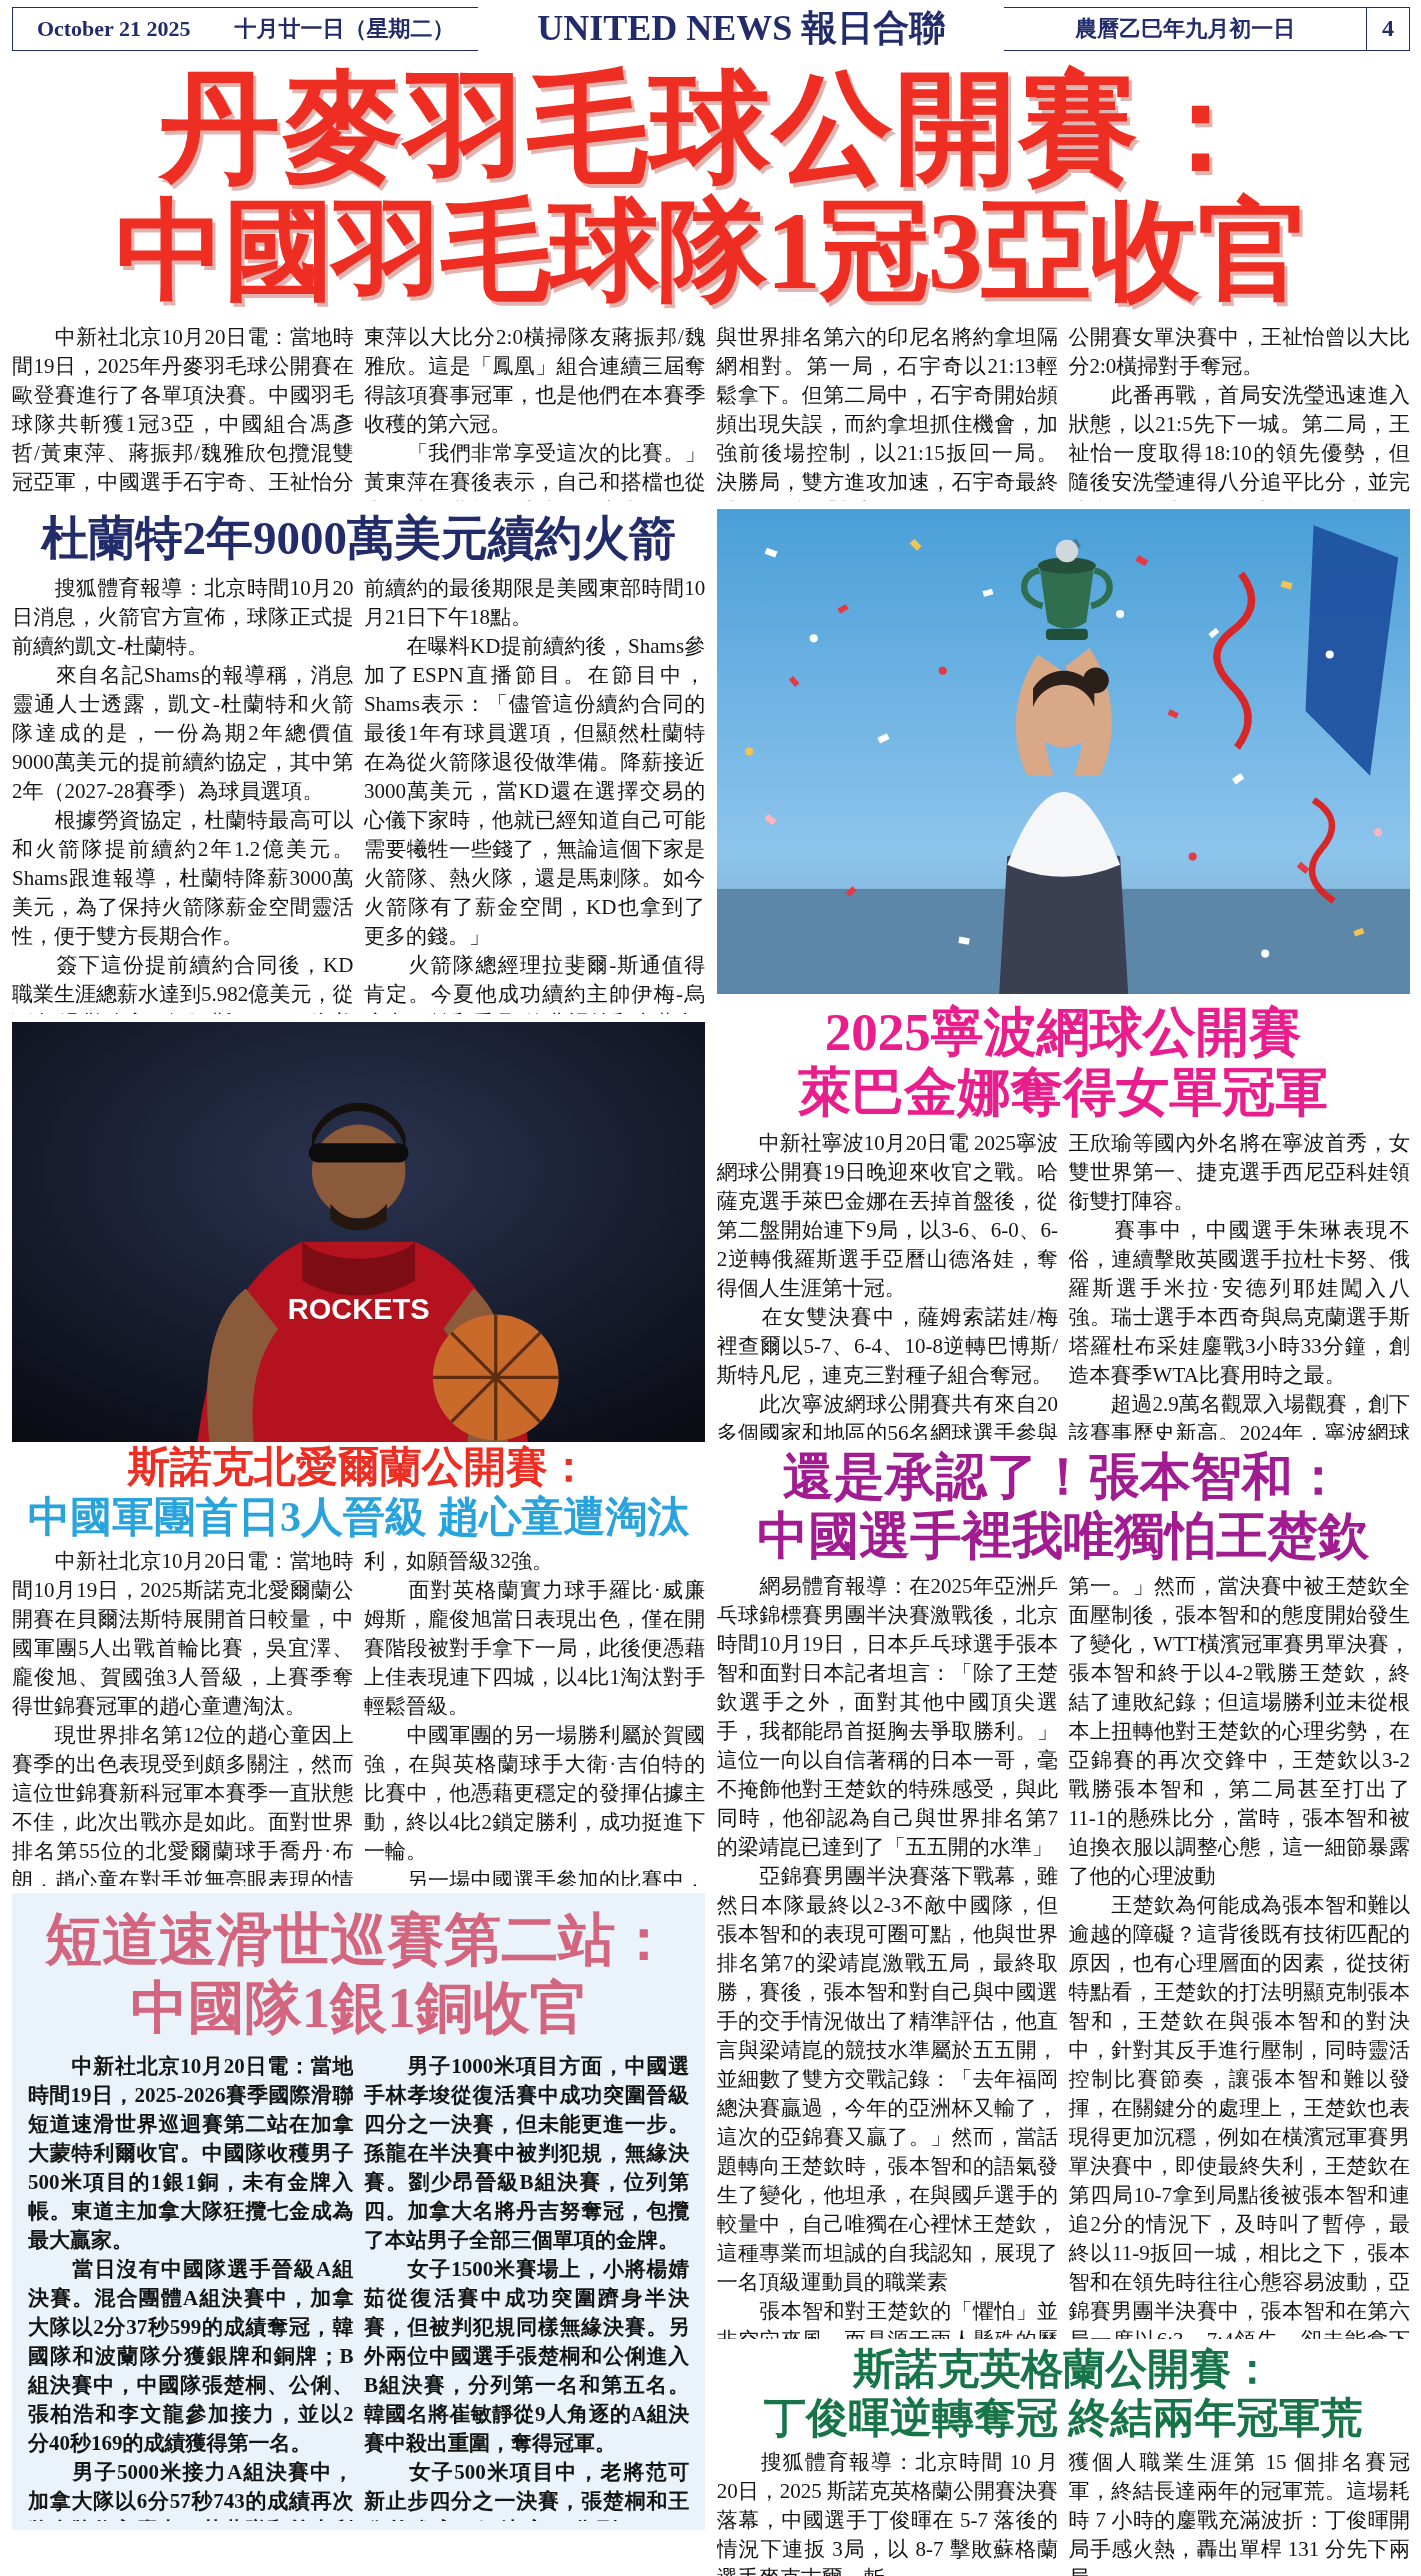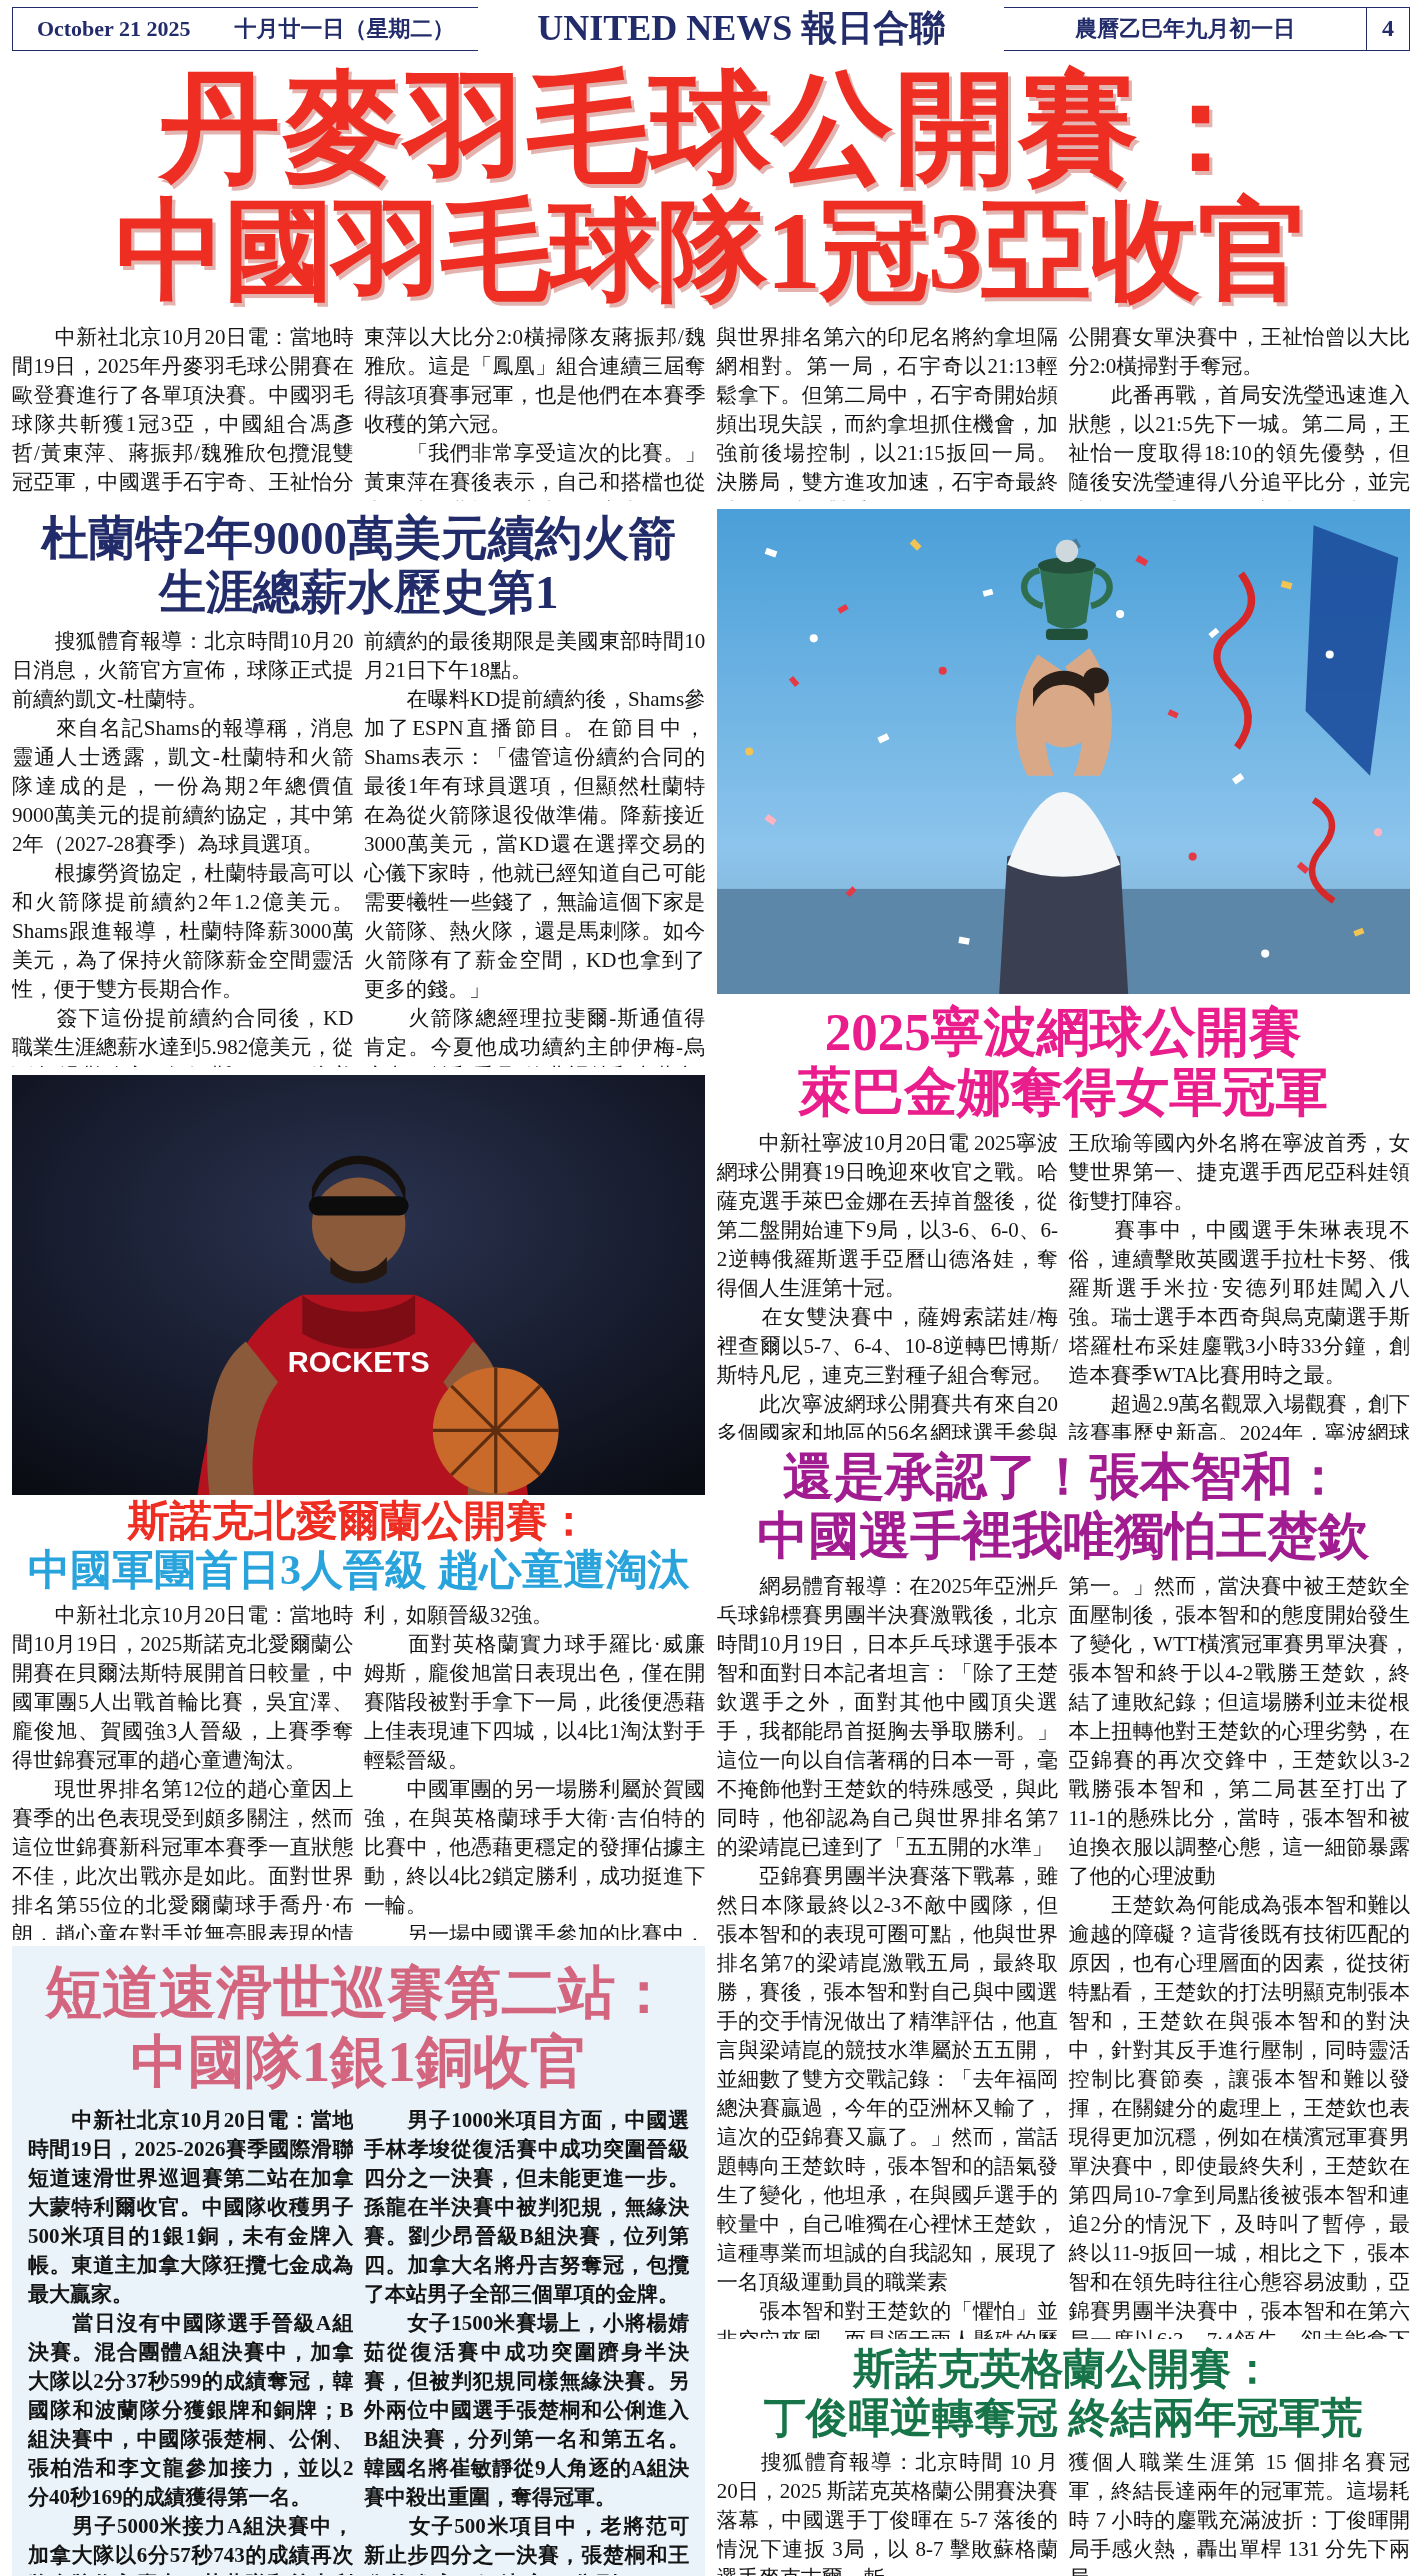--- a/index.html
+++ b/index.html
@@ -79,21 +79,20 @@
     <div class="tcol">公開賽女單決賽中，王祉怡曾以大比分2:0橫掃對手奪冠。
 　　此番再戰，首局安洗瑩迅速進入狀態，以21:5先下一城。第二局，王祉怡一度取得18:10的領先優勢，但隨後安洗瑩連得八分追平比分，並完成逆轉，以24:22鎖定勝局。當日進行的其他比賽中，韓國強檔白荷娜/李昭希獲得女雙冠軍。</div>
   </div>
 
   <div class="flows">
 
     <div class="flow">
 
       <div class="h2lines h-navy">
         <div>杜蘭特2年9000萬美元續約火箭</div>
-        <div>生涯總薪水歷史第1</div>
       </div>
       <div class="cols body-durant">
         <div class="tcol">　　搜狐體育報導：北京時間10月20日消息，火箭官方宣佈，球隊正式提前續約凱文-杜蘭特。
 　　來自名記Shams的報導稱，消息靈通人士透露，凱文-杜蘭特和火箭隊達成的是，一份為期2年總價值9000萬美元的提前續約協定，其中第2年（2027-28賽季）為球員選項。
 　　根據勞資協定，杜蘭特最高可以和火箭隊提前續約2年1.2億美元。Shams跟進報導，杜蘭特降薪3000萬美元，為了保持火箭隊薪金空間靈活性，便于雙方長期合作。
 　　簽下這份提前續約合同後，KD職業生涯總薪水達到5.982億美元，從而超過勒布朗-詹姆斯（5.839億美元），升至NBA歷史首位。算上這2年提前續約，KD身背的合同變為3年1.45億美元。
 　　KD之後，外界把目光鎖定在塔裡-伊森身上。薪資專家鮑勃-馬克斯透露，伊森提</div>
         <div class="tcol">前續約的最後期限是美國東部時間10月21日下午18點。
 　　在曝料KD提前續約後，Shams參加了ESPN直播節目。在節目中，Shams表示：「儘管這份續約合同的最後1年有球員選項，但顯然杜蘭特在為從火箭隊退役做準備。降薪接近3000萬美元，當KD還在選擇交易的心儀下家時，他就已經知道自己可能需要犧牲一些錢了，無論這個下家是火箭隊、熱火隊，還是馬刺隊。如今火箭隊有了薪金空間，KD也拿到了更多的錢。」
 　　火箭隊總經理拉斐爾-斯通值得肯定。今夏他成功續約主帥伊梅-烏度卡，並和喬丹-範弗裡特和史蒂文-亞當斯等人完成續約。

